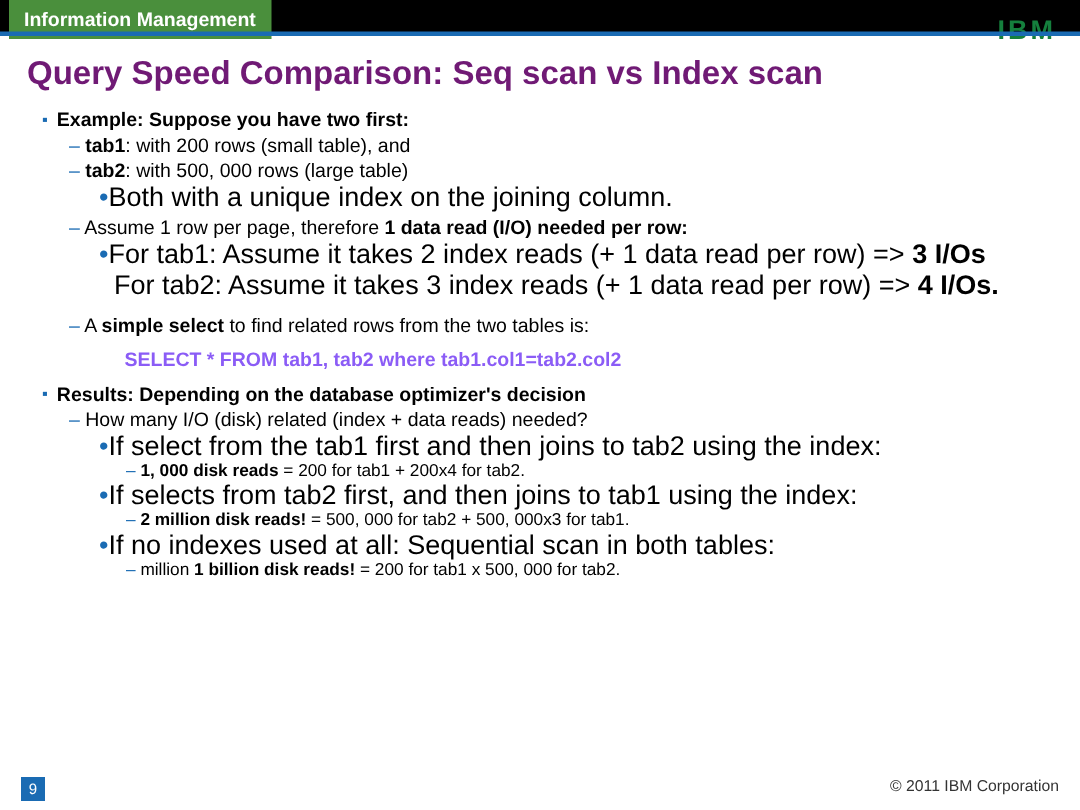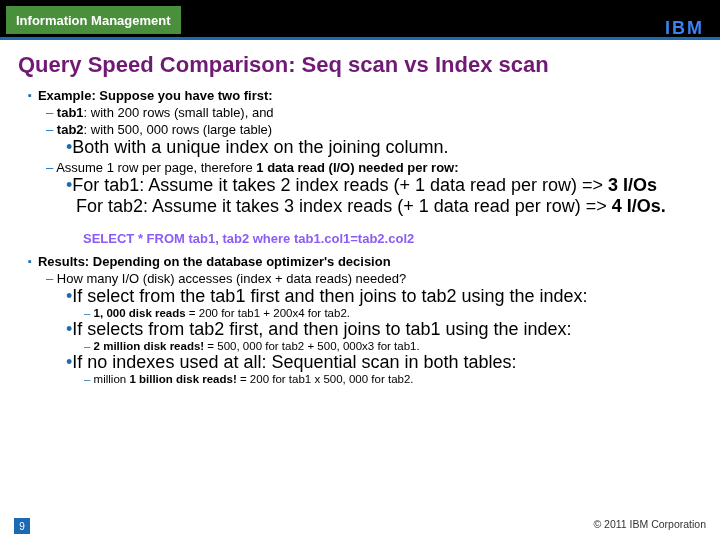--- a/index.html
+++ b/index.html
@@ -1,20 +1,20 @@
 <!DOCTYPE html>
 <html><head>
 <meta charset="utf-8">
 <style>
   * { margin: 0; padding: 0; box-sizing: border-box; }
   body { width: 720px; height: 540px; font-family: Arial, Helvetica, sans-serif; background: #fff; overflow: hidden; position: relative; }
-  .header { height: 40px; background: #000; display: flex; align-items: center; position: relative; }
+  .header { height: 24px; background: #000; display: flex; align-items: center; position: relative; }
   .header-badge { background: #4a8f3c; color: #fff; font-size: 13px; font-weight: bold; padding: 6px 10px; margin-left: 6px; height: 28px; display: flex; align-items: center; }
   .header-stripe { position: absolute; bottom: 0; left: 0; right: 0; height: 3px; background: #1a6bb3; }
-  .ibm-logo { margin-left: auto; margin-right: 16px; color: #3b82f6; font-weight: bold; font-size: 18px; letter-spacing: 2px; font-family: Arial; margin-top: 16px; }
+  .ibm-logo { margin-left: auto; margin-right: 16px; color: #15803d; font-weight: bold; font-size: 18px; letter-spacing: 2px; font-family: Arial; margin-top: 16px; }
   .title { font-size: 22px; font-weight: bold; color: #701a75; margin: 12px 18px 10px 18px; }
   .content { margin: 0 18px; font-size: 13px; color: #000; }
   .sqbul::before { content: "\25AA"; color: #1a6bb3; margin-right: 6px; font-size: 11px; vertical-align: 1px; }
   .lvl1 { margin-left: 10px; margin-top: 2px; }
   .dash::before { content: "– "; color: #1a6bb3; }
   .lvl2 { margin-left: 28px; margin-top: 2px; }
   .dot::before { content: "\2022 "; color: #1a6bb3; }
   .lvl3 { margin-left: 48px; margin-top: 0; font-size: 18px; }
   .dash2::before { content: "– "; color: #1a6bb3; }
   .lvl4 { margin-left: 66px; margin-top: 0; font-size: 11.5px; }
@@ -39,25 +39,26 @@
 
   <div class="lvl1 sqbul"><b>Example: Suppose you have two first:</b></div>
   <div class="lvl2 dash"><b>tab1</b><span>: with 200 rows (small table), and</span></div>
   <div class="lvl2 dash"><b>tab2</b><span>: with 500, 000 rows (large table)</span></div>
   <div class="lvl3 dot"><span>Both with a unique index on the joining column.</span></div>
   <div class="lvl2 dash"><span>Assume 1 row per page, therefore </span><b>1 data read (I/O) needed per row:</b></div>
   <div class="lvl3 dot"><span>For tab1: Assume it takes 2 index reads (+ 1 data read per row) =&gt; </span><b>3 I/Os</b></div>
   <div class="lvl3" style="margin-left:58px"><span>For tab2: Assume it takes 3 index reads (+ 1 data read per row) =&gt; </span><b>4 I/Os.</b></div>
 
   <div class="gap"></div>
+  <div class="lvl2 dash"><span>A </span><b>simple select</b><span> to find related rows from the two tables is:</span></div>
 
   <div class="code">SELECT * FROM tab1, tab2 where tab1.col1=tab2.col2</div>
 
   <div class="lvl1 sqbul"><b>Results: Depending on the database optimizer's decision</b></div>
-  <div class="lvl2 dash"><span>How many I/O (disk) accesses (index + data reads) needed?</span></div>
+  <div class="lvl2 dash"><span>How many I/O (disk) related (index + data reads) needed?</span></div>
 
   <div class="lvl3 dot"><span>If select from the tab1 first and then joins to tab2 using the index:</span></div>
   <div class="lvl4 dash2"><b>1, 000 disk reads</b><span> = 200 for tab1 + 200x4 for tab2.</span></div>
 
   <div class="lvl3 dot"><span>If selects from tab2 first, and then joins to tab1 using the index:</span></div>
   <div class="lvl4 dash2"><b>2 million disk reads!</b><span> = 500, 000 for tab2 + 500, 000x3 for tab1.</span></div>
 
   <div class="lvl3 dot"><span>If no indexes used at all: Sequential scan in both tables:</span></div>
   <div class="lvl4 dash2"><span>million </span><b>1 billion disk reads!</b><span> = 200 for tab1 x 500, 000 for tab2.</span></div>
 

